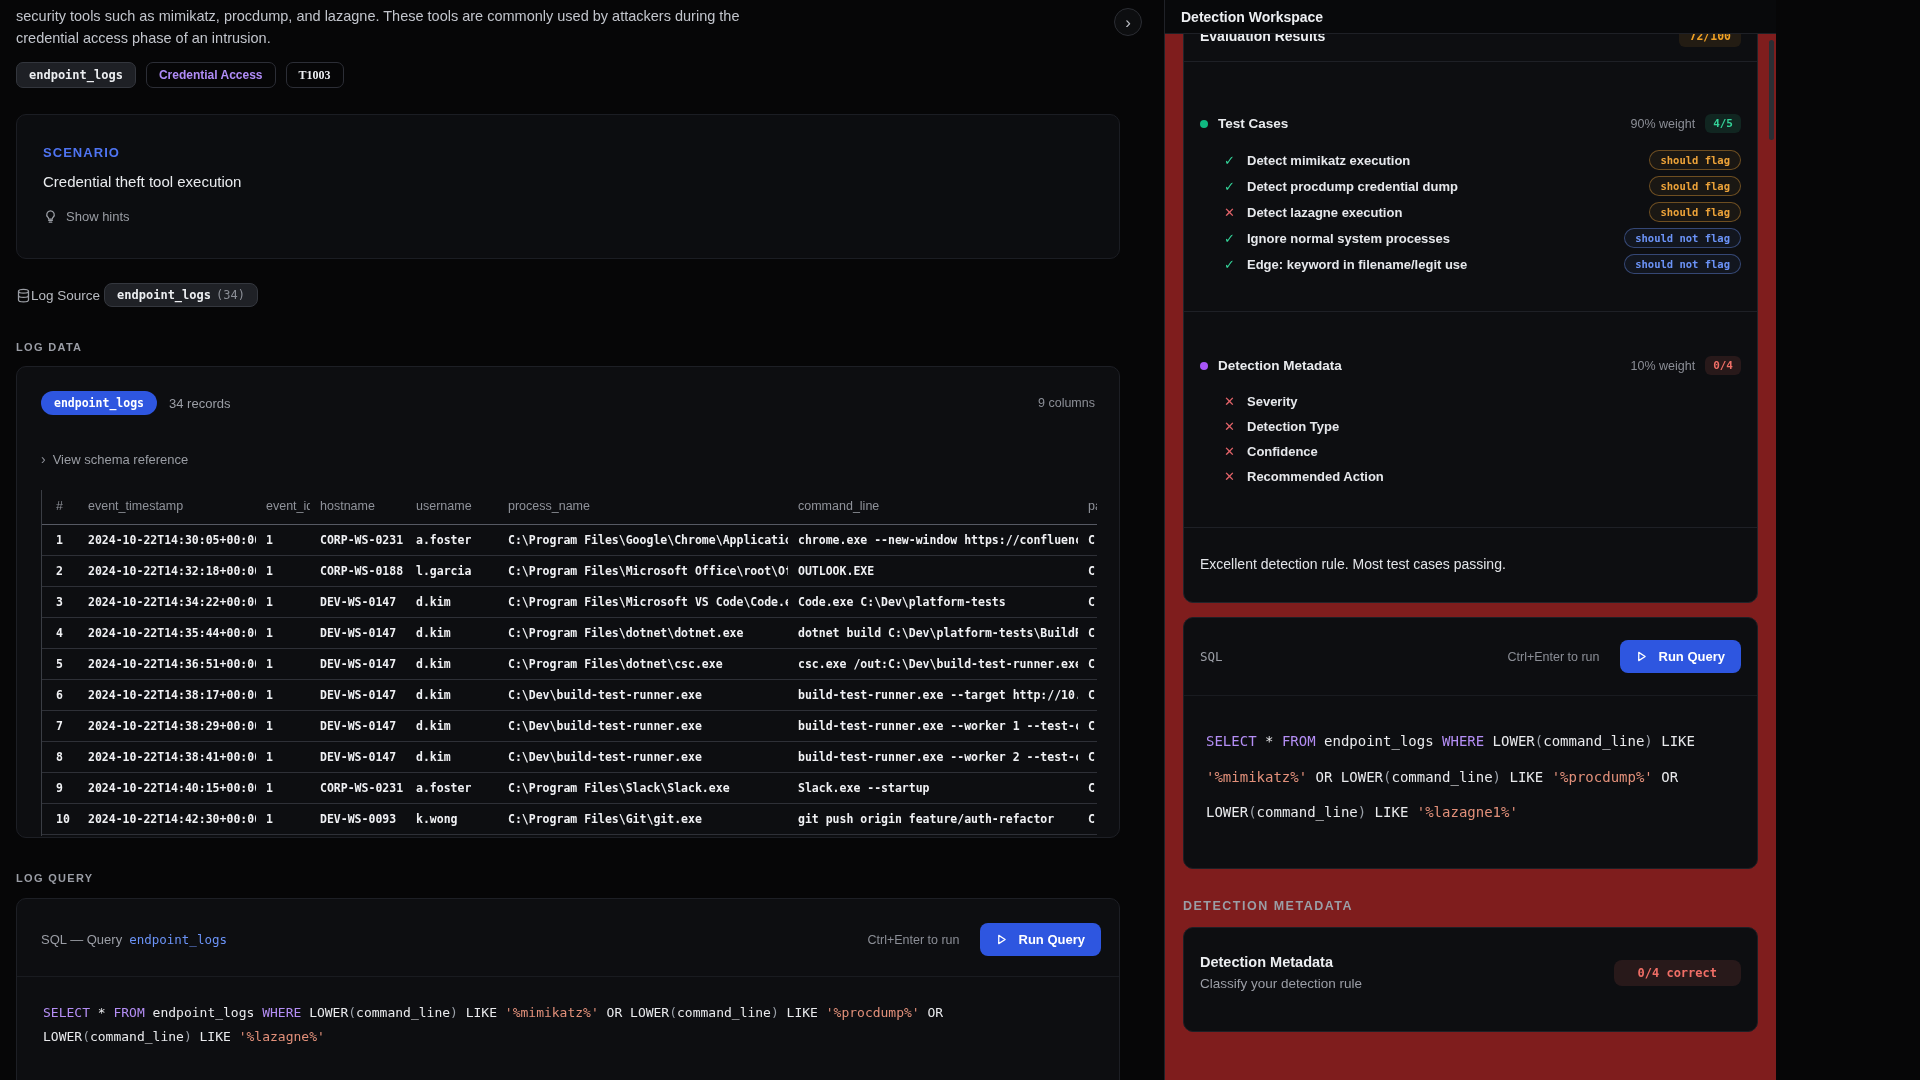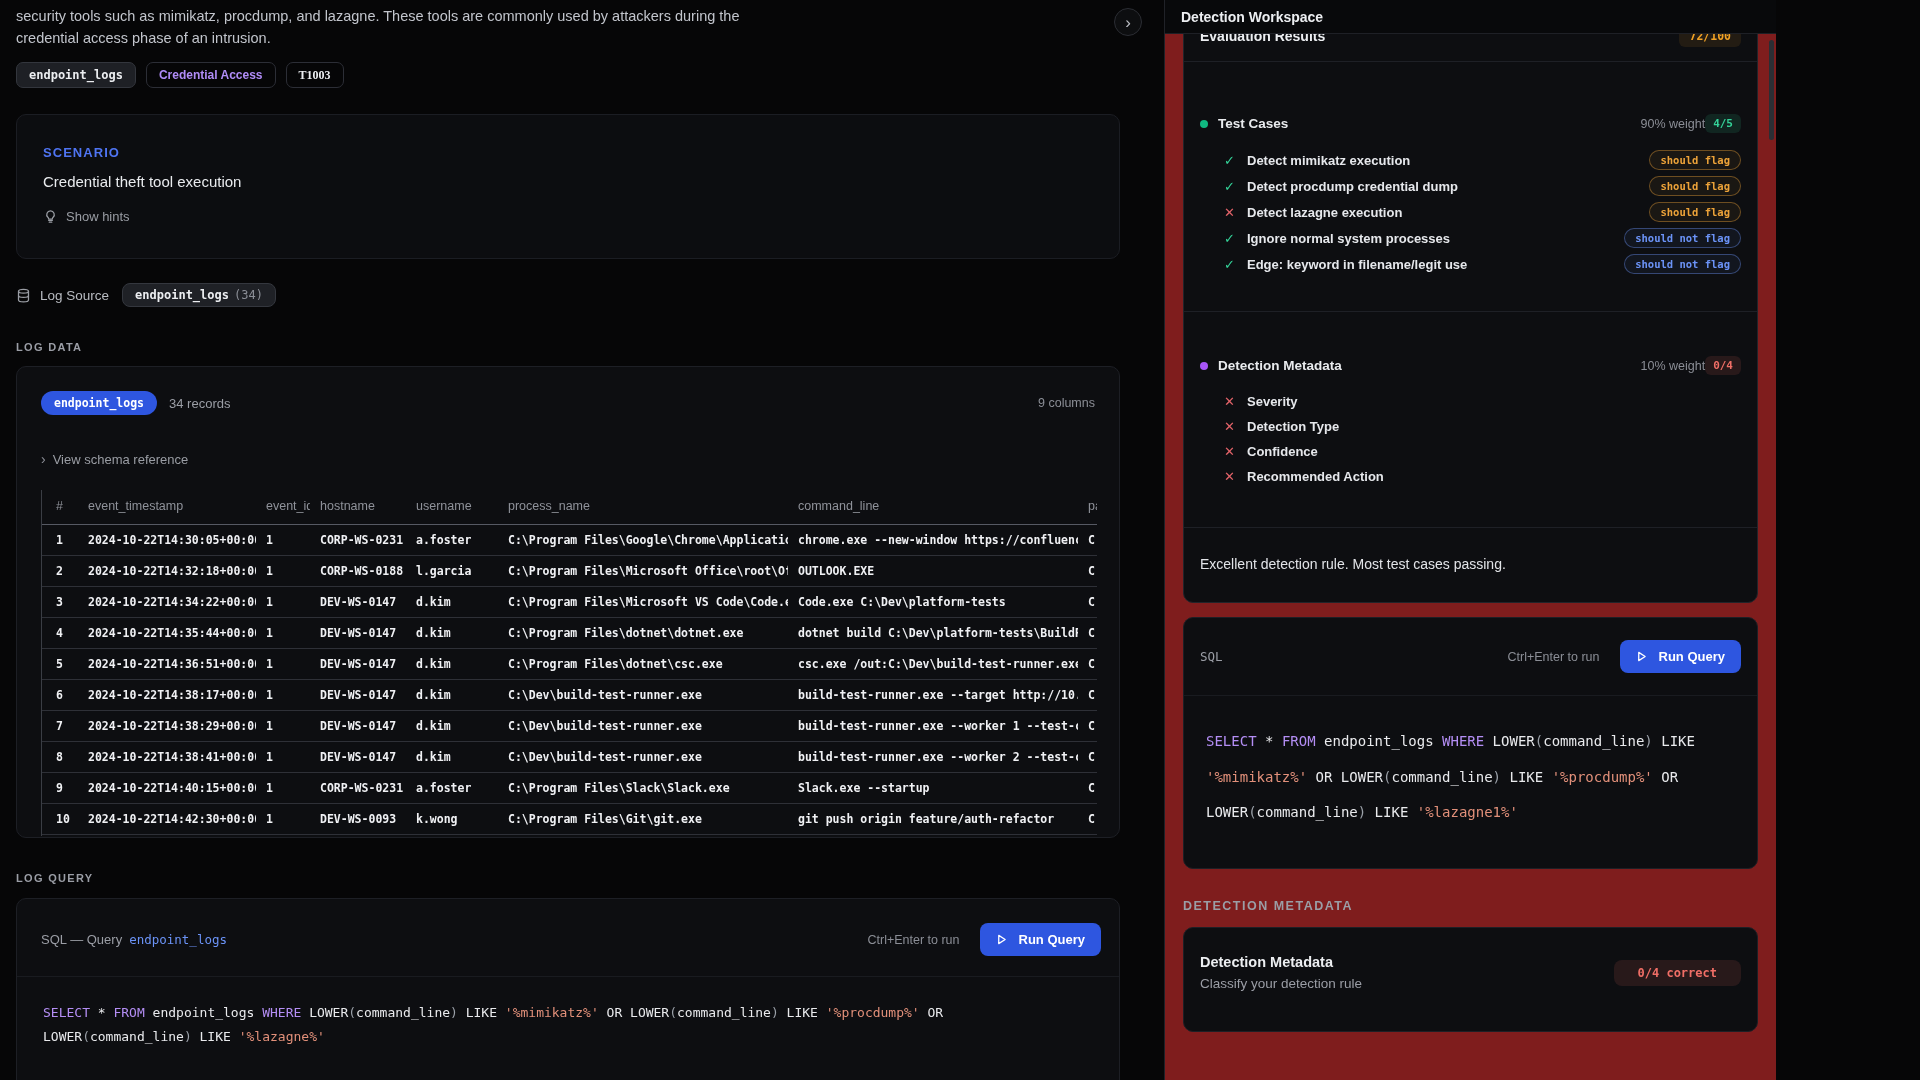--- a/index.html
+++ b/index.html
@@ -22,21 +22,21 @@
   .tag-purple{border:1px solid #2c2e36;color:var(--accent-purple)}
   .tag-mono-outline{font-family:Liberation Serif, serif;border:1px solid #2c2e36;color:#eceef1}
   .collapse-btn{position:absolute;left:1114px;top:8px;width:28px;height:28px;border-radius:50%;
     background:#0d0e10;border:1px solid #2b2d33;color:#b9bcc2;font-size:17px;line-height:25px;text-align:center;cursor:pointer;z-index:6}
   .card{background:#0d0e11;border:1px solid #1d1f25;border-radius:10px}
   .scenario-card{width:1104px;margin-top:26px;padding:30px 26px;background:#0c0d10;border-color:#1b1d23}
   .scenario-heading{color:#4f74f2;font-size:13px;font-weight:800;letter-spacing:.08em}
   .scenario-title{margin-top:13px;font-size:15px;color:#e9ebee}
   .hints-row{margin-top:19px;display:inline-flex;align-items:center;gap:8px;color:#9a9da4;font-size:13px;cursor:pointer}
   .icon-svg{display:inline-block;vertical-align:middle}
-  .log-source-row{margin-top:24px;display:flex;align-items:center;gap:9px;color:#b8bbc1;font-size:13.5px}
+  .log-source-row{margin-top:24px;display:flex;align-items:center;color:#b8bbc1;font-size:13.5px}
   .source-pill{margin-left:4px;display:inline-flex;align-items:center;gap:5px;background:#1f2126;border:1px solid #34373e;
     border-radius:8px;padding:4px 12px;font-family:"DejaVu Sans Mono",monospace;font-size:12px}
   .source-pill .name{font-weight:700;color:#eceef1}
   .source-pill .count{color:#8b8e96}
   .section-label{margin-top:34px;font-size:11px;font-weight:700;letter-spacing:.12em;color:#9b9ea6}
   .log-card{width:1104px;margin-top:13px;padding:24px;height:472px;overflow:hidden;position:relative}
   .log-card-header{display:flex;align-items:center;gap:12px}
   .pill-blue{background:var(--accent-blue);color:#fff;border-radius:999px;padding:5px 13px;
     font-family:"DejaVu Sans Mono",monospace;font-size:11.5px;font-weight:700}
   .records{font-size:13px;color:#9b9ea6}
@@ -72,21 +72,21 @@
   .eval-header{display:flex;align-items:center;justify-content:space-between;padding:16px 16px 14px;border-bottom:1px solid #1e2026}
   .eval-title{font-size:14px;font-weight:700;color:#eceef1}
   .score-badge{font-family:"DejaVu Sans Mono",monospace;font-size:11.5px;font-weight:700;color:var(--score-orange);
     background:rgba(240,161,37,.1);padding:4px 10px;border-radius:6px}
   .eval-section{margin-top:52px;padding:0 16px}
   .eval-section.second{margin-top:44px}
   .sec-head{display:flex;align-items:center;gap:10px}
   .dot{width:8px;height:8px;border-radius:50%}
   .dot-green{background:#10b981} .dot-purple{background:#a855f7}
   .sec-title{font-size:13.5px;font-weight:700;color:#e9ebee}
-  .sec-right{margin-left:auto;display:flex;align-items:center;gap:0}
+  .sec-right{margin-left:auto;display:flex;align-items:center;gap:10px}
   .weight{font-size:12.5px;color:#8b8e96}
   .count-badge{font-family:"DejaVu Sans Mono",monospace;font-size:11px;font-weight:700;padding:3px 8px;border-radius:6px}
   .count-green{color:var(--accent-green);background:rgba(52,211,153,.12)}
   .count-red{color:#ef6e66;background:rgba(239,110,102,.12)}
   .sec-items{margin-top:14px;padding-left:22px}
   .tc-item{display:flex;align-items:center;gap:10px;height:26px}
   .mc-item{height:25px}
   .tc-icon{width:15px;text-align:center;font-size:13px}
   .tc-icon.ok{color:var(--accent-green)} .tc-icon.bad{color:var(--accent-red)}
   .tc-label{font-size:13px;font-weight:600;color:#e6e8ec}

